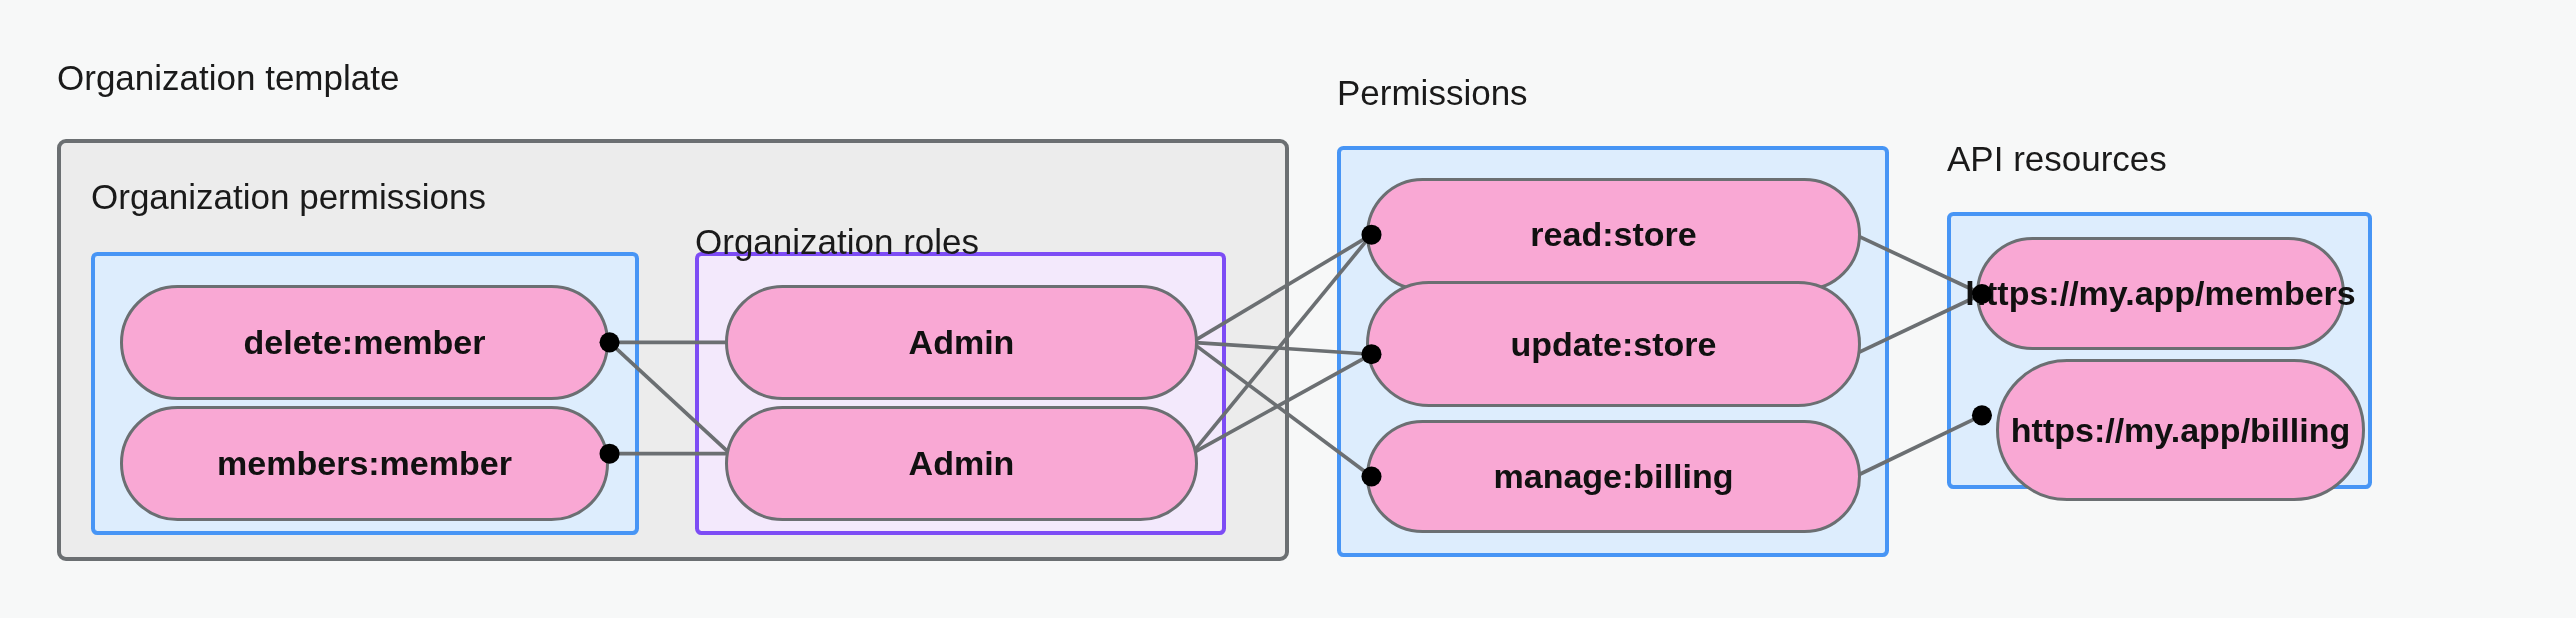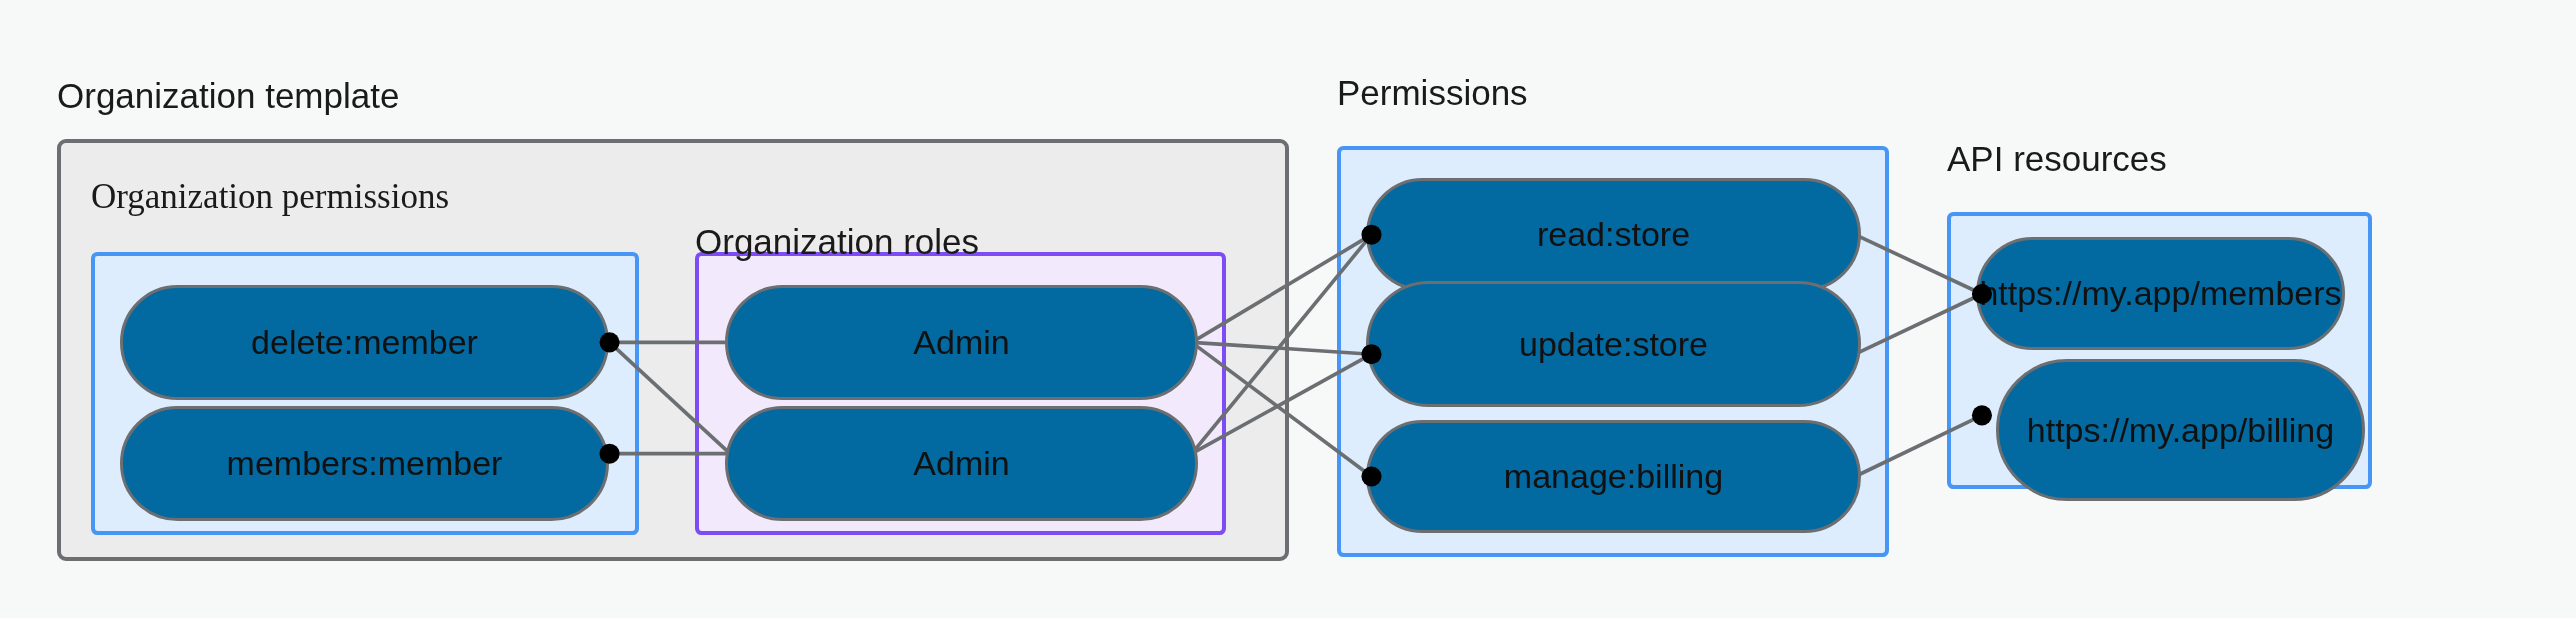--- a/index.html
+++ b/index.html
@@ -37,49 +37,50 @@
   .purple-box{
     background:#f3e9fc;
     border:4.6px solid #7d4cf5;
     border-radius:6.4px;
   }
 
   
   .pill{
     position:absolute;
     box-sizing:border-box;
-    background:#0369a1;
+    background:#f9a8d4;
     border:3.7px solid #6b6f72;
     border-radius:912px;
     display:flex;
     align-items:center;
     justify-content:center;
     color:#111111;
     font-size:34px;
     white-space:nowrap;
+    font-weight:bold;
   }
 
   
   #edges{
     position:absolute;left:0;top:0;
     width:2576px;height:619px;
     pointer-events:none;
   }
   #edges line{stroke:#6b6f72;stroke-width:4;}
 </style>
 </head>
 <body>
 
 <div id="stage">
 
   <div id="groups-layer">
       <div class="group outer-box" style="left: 57px; top: 139px; width: 1232px; height: 422px;"></div>
-      <div class="group-label" style="left: 57px; top: 78px;">Organization template</div>
+      <div class="group-label" style="left: 57px; top: 60px;">Organization template</div>
       <div class="group blue-box" style="left: 91px; top: 252px; width: 548px; height: 283px;"></div>
-      <div class="group-label" style="left: 91px; top: 179px; font-family: Liberation Serif, serif;">Organization permissions</div>
+      <div class="group-label" style="left: 91px; top: 179px;">Organization permissions</div>
       <div class="group purple-box" style="left: 695px; top: 252px; width: 531px; height: 283px;"></div>
       <div class="group-label" style="left: 695px; top: 179px; margin-top: 45px;">Organization roles</div>
       <div class="group blue-box" style="left: 1337px; top: 146px; width: 552px; height: 411px;"></div>
       <div class="group-label" style="left: 1337px; top: 75px;">Permissions</div>
       <div class="group blue-box" style="left: 1947px; top: 212px; width: 425px; height: 277px;"></div>
       <div class="group-label" style="left: 1947px; top: 141px;">API resources</div>
     </div>
 
   <svg id="edges" viewBox="0 0 2823 678" width="2576" height="619" xmlns="http://www.w3.org/2000/svg">
       <line x1="668" y1="375" x2="800" y2="375"></line>

